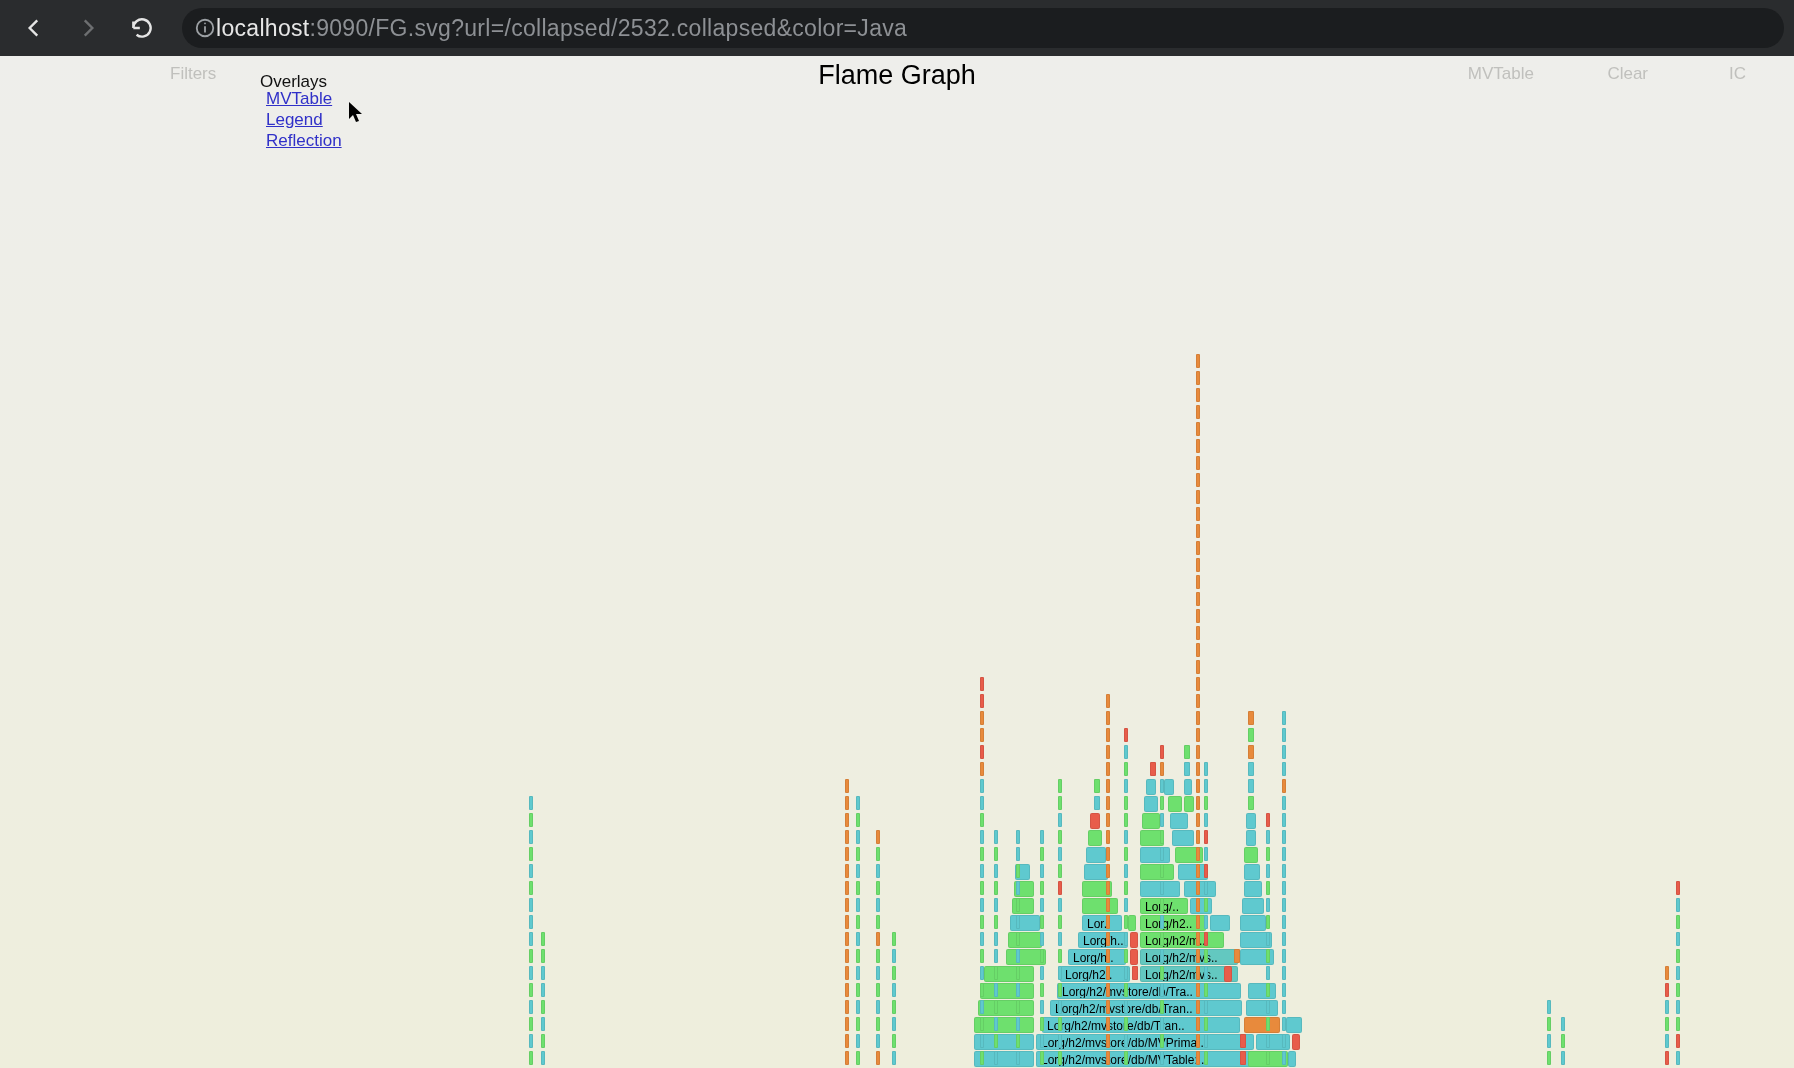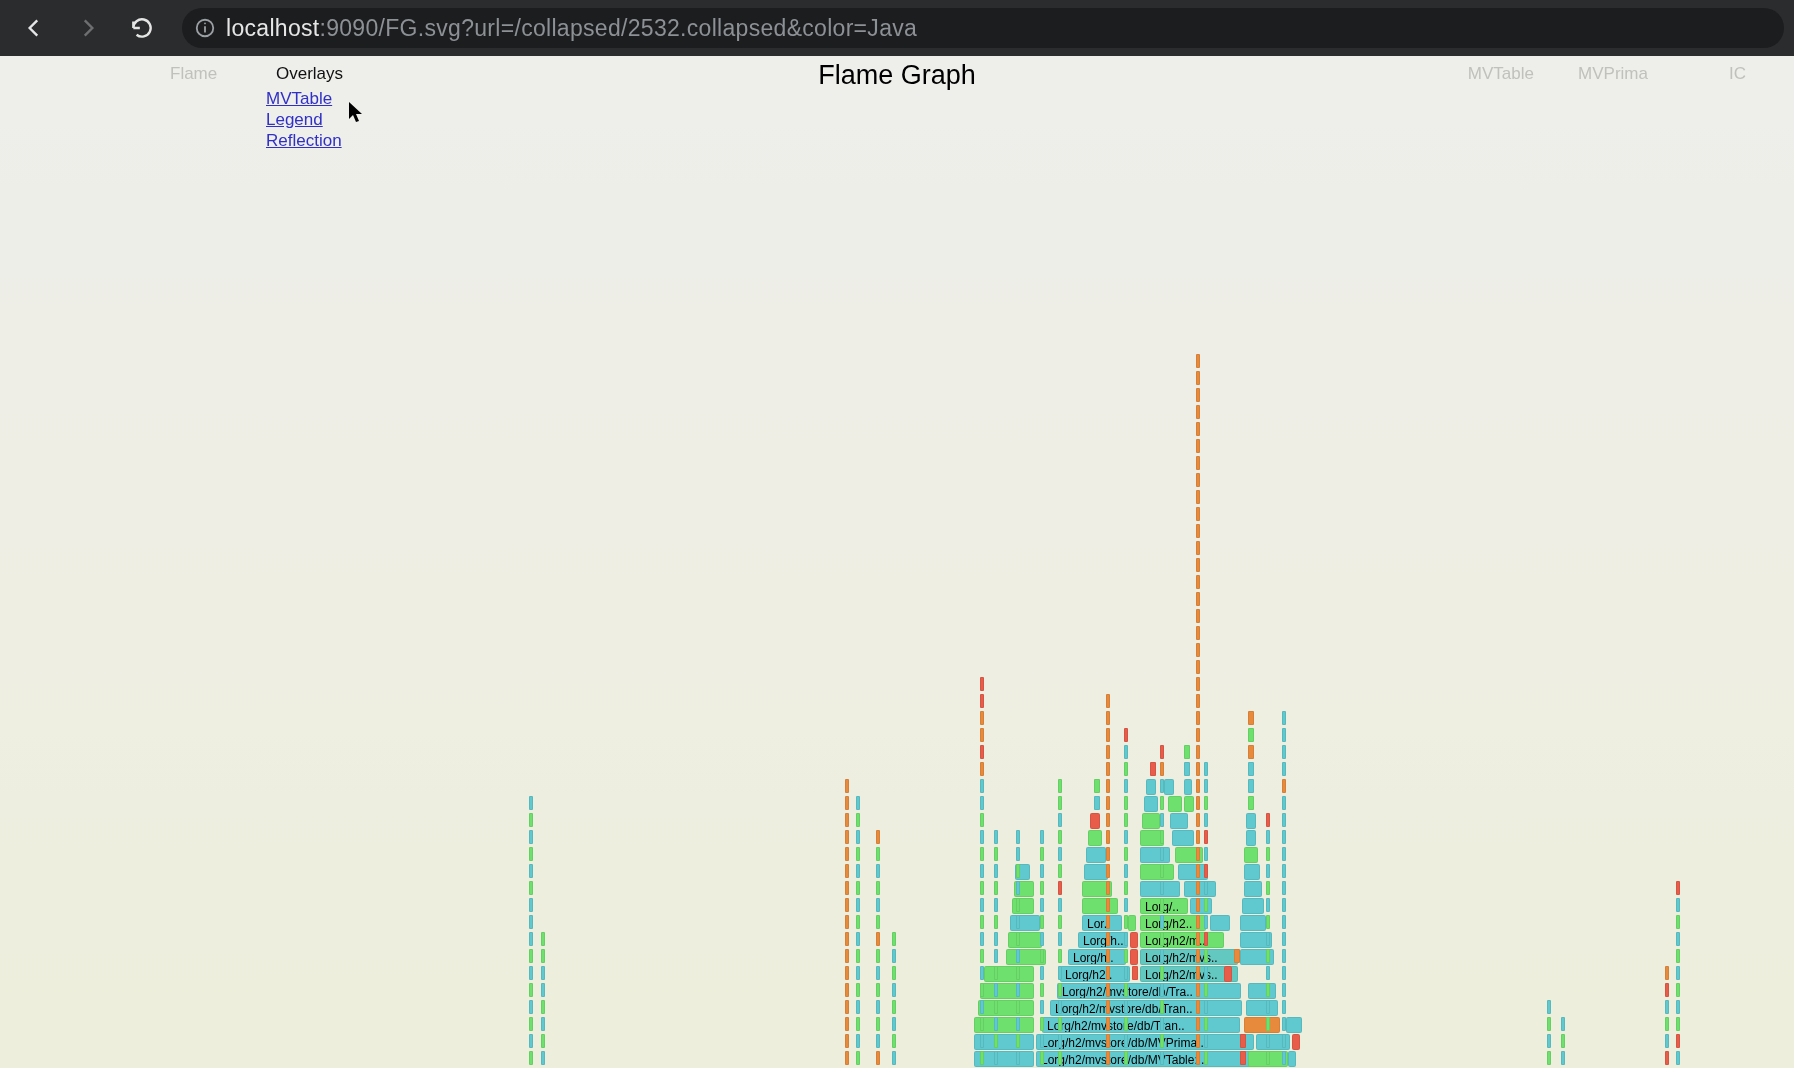--- a/index.html
+++ b/index.html
@@ -2,30 +2,30 @@
 <html><head>
 <meta charset="utf-8">
 <style>
   html, body { margin:0; padding:0; width:1794px; height:1068px; font-family:"Helvetica Neue", Arial, sans-serif; overflow:hidden; }
   
   .chrome { background:#2a2c2e; height:56px; display:flex; align-items:center; padding:0 10px; gap:6px; }
   .nav-btn { width:48px; height:48px; display:flex; align-items:center; justify-content:center; border-radius:50%; cursor:pointer; }
   .nav-btn svg { width:26px; height:26px; }
   .nav-btn.disabled svg { stroke:#6d6f71; }
   .nav-btn svg { stroke:#e5e5e5; }
-  .url-bar { flex:1; background:#1b1d1f; height:40px; border-radius:20px; display:flex; align-items:center; padding:0 12px; gap:10px; margin-left:10px; }
+  .url-bar { flex:1; background:#1b1d1f; height:40px; border-radius:20px; display:flex; align-items:center; padding:0 12px; margin-left:10px; }
   .url-bar .info-icon { width:22px; height:22px; color:#9ca0a4; display:flex; align-items:center; justify-content:center; }
   .url-text { color:#e6e6e6; font-size:23px; letter-spacing:0.3px; }
   .url-text .dim { color:#8d9094; }
   
   .page { position:relative; width:1794px; height:1012px; background:linear-gradient(#eeeeeb 0%, #eeeedc 100%); }
   .top-lbl { position:absolute; font-size:17px; color:#c0c0bd; top:8px; }
   .top-lbl.active { color:#111; }
   #lbl-legend { left:170px; }
-  #lbl-overlays { left:276px; color:#111; }
+  #lbl-overlays { left:260px; color:#111;margin-top:8px; }
   #lbl-filters { right:260px; }
   #lbl-search { right:146px; }
   #lbl-ic { right:48px; }
   .title { position:absolute; top:4px; left:50%; transform:translateX(-50%); font-size:27px; font-family:inherit; color:#000; }
   .dropdown { position:absolute; left:266px; top:32px; display:flex; flex-direction:column; }
   .dropdown a { color:#3030c8; text-decoration:underline; font-size:17px; line-height:21px; }
   
   .cursor { position:absolute; left:348px; top:46px; pointer-events:none; }
   .cursor svg { width:18px; height:24px; }
   
@@ -63,24 +63,24 @@
           <line x1="12" y1="10" x2="12" y2="17"></line>
           <circle cx="12" cy="7" r="1" fill="#9ca0a4" stroke="none"></circle>
         </svg>
     </span>
     <span class="url-text"><span>localhost</span><span class="dim">:9090/FG.svg?url=/collapsed/2532.collapsed&amp;color=Java</span></span>
   </div>
 </div>
 
 <div class="page">
   <div class="title">Flame Graph</div>
-  <span id="lbl-legend" class="top-lbl">Flame</span>
+  <span id="lbl-legend" class="top-lbl">Filters</span>
   <span id="lbl-overlays" class="top-lbl active">Overlays</span>
   <span id="lbl-filters" class="top-lbl">MVTable</span>
-  <span id="lbl-search" class="top-lbl">MVPrima</span>
+  <span id="lbl-search" class="top-lbl">Clear</span>
   <span id="lbl-ic" class="top-lbl">IC</span>
 
   <div class="dropdown">
     <a href="#">MVTable</a>
     <a href="#">Legend</a>
     <a href="#">Reflection</a>
   </div>
 
   <div class="cursor">
     <svg viewBox="0 0 16 24">

